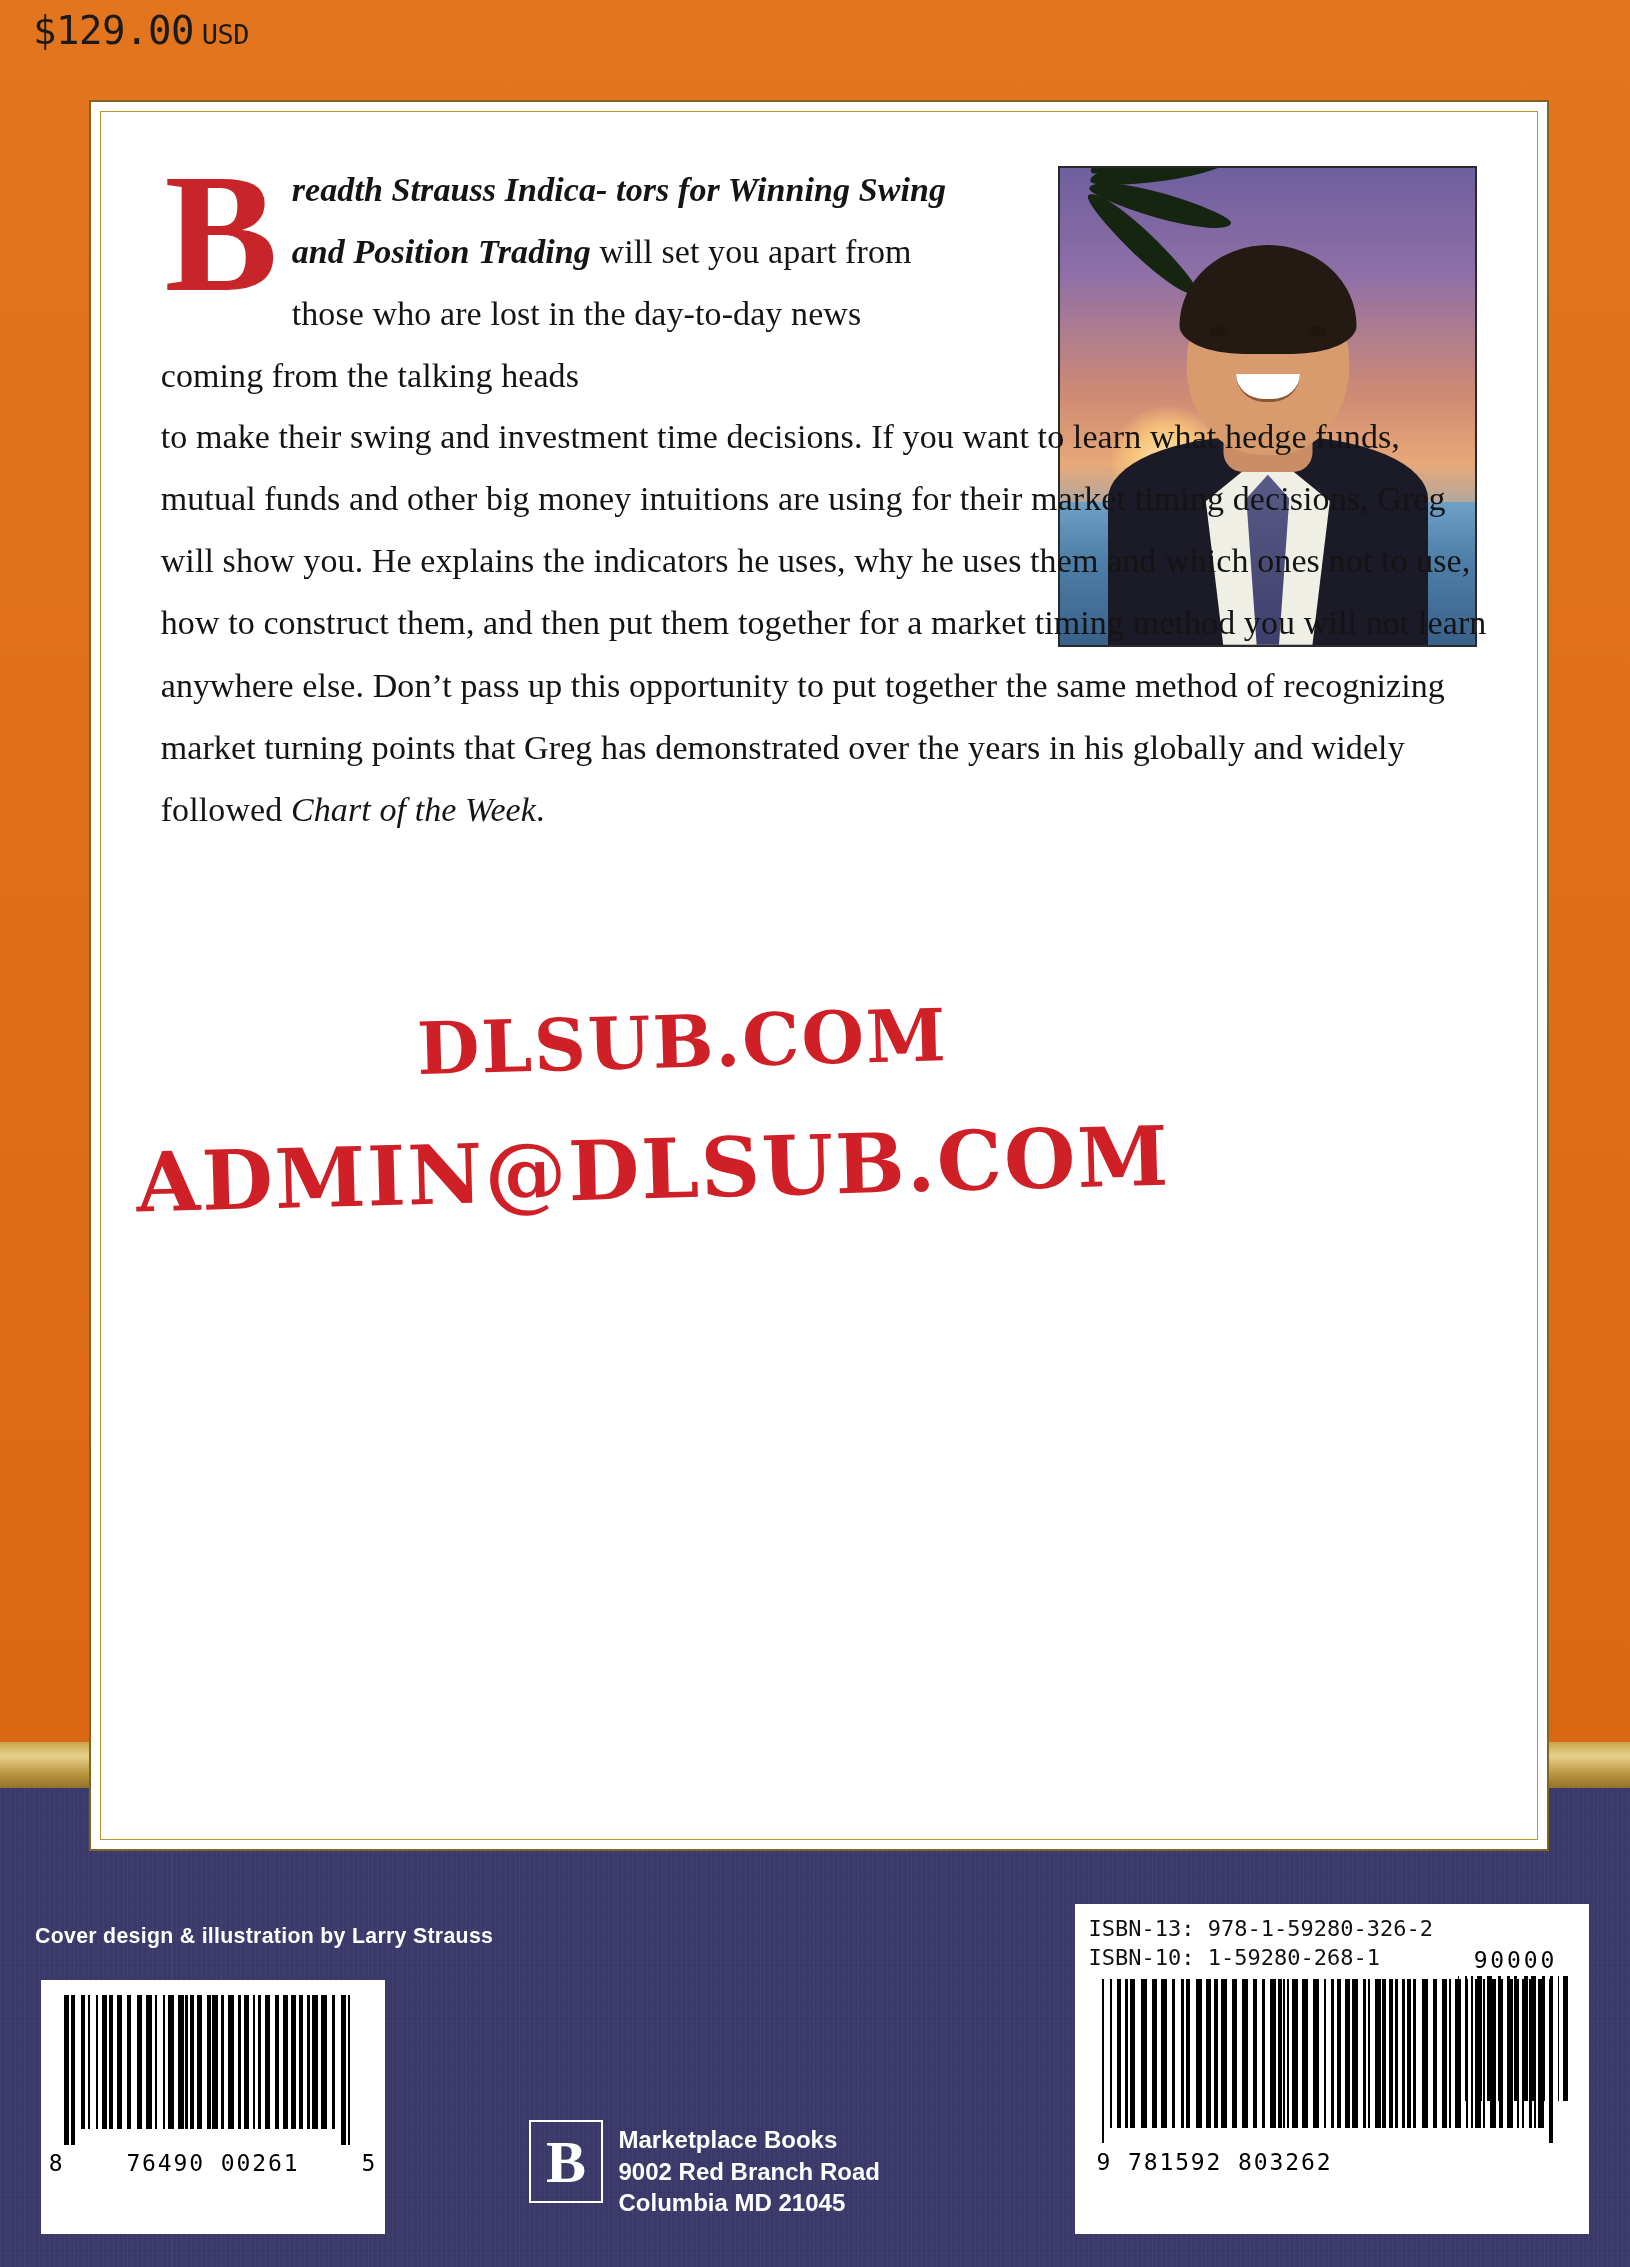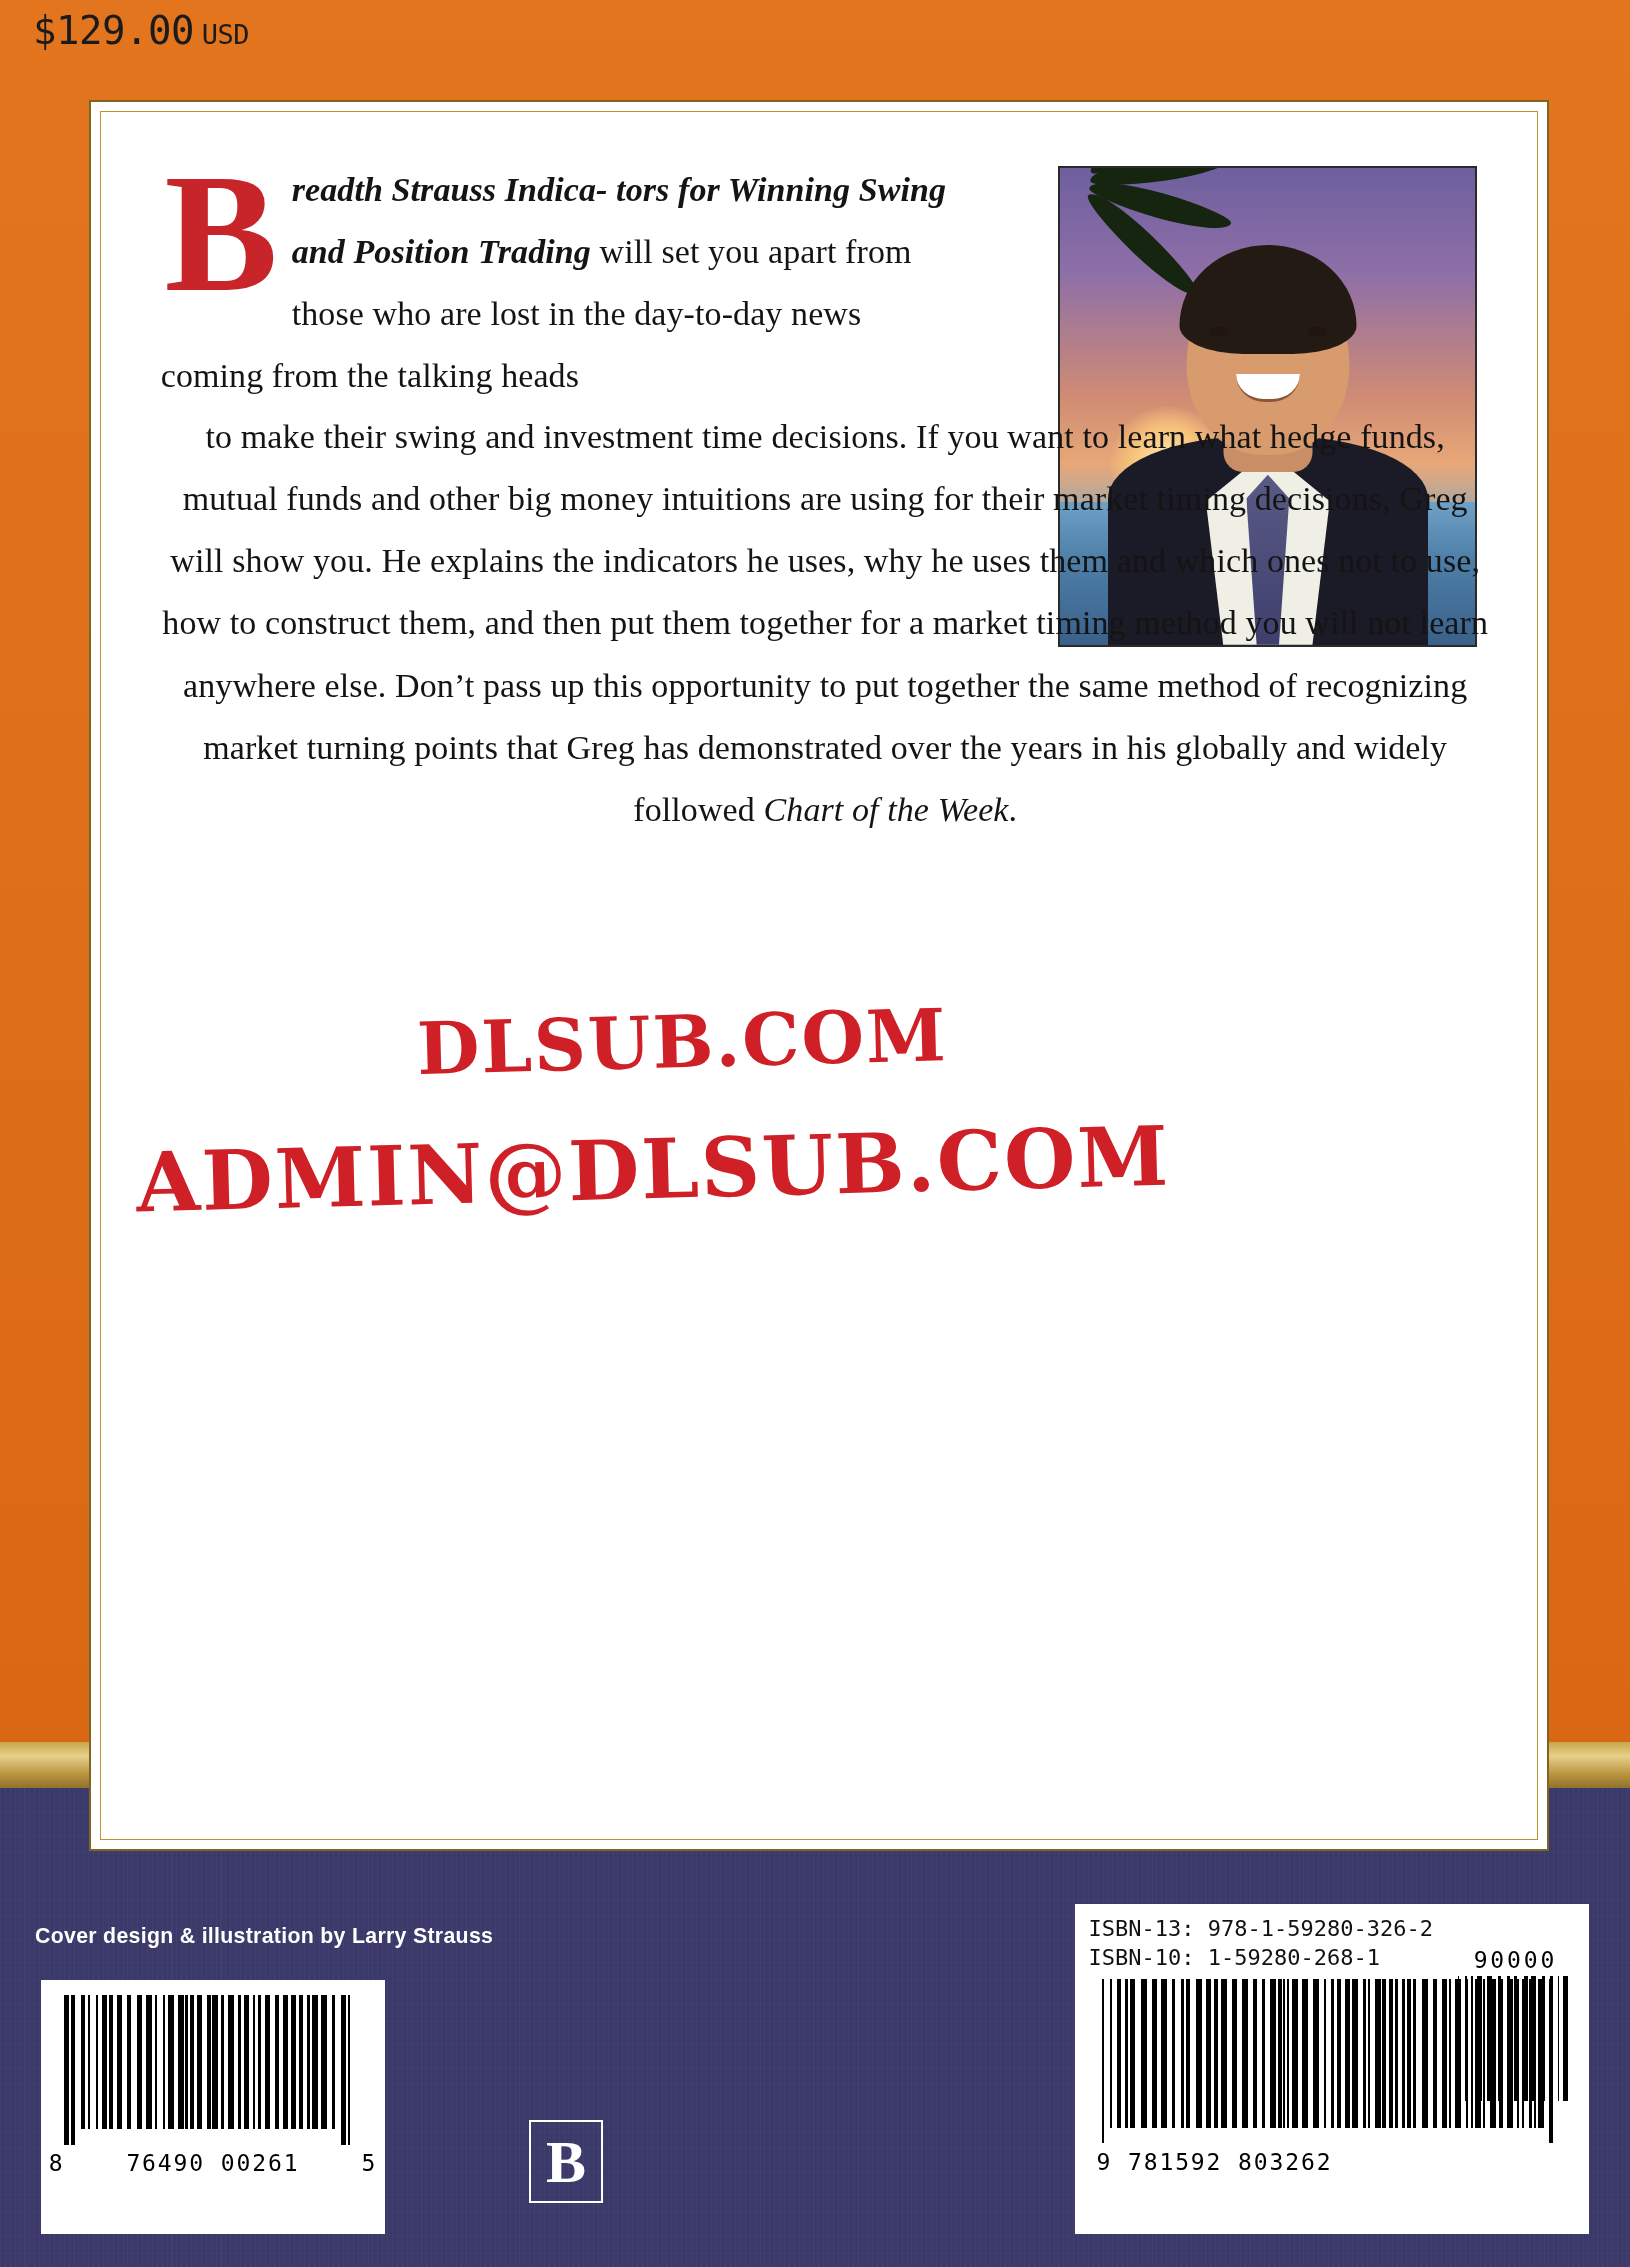--- a/index.html
+++ b/index.html
@@ -220,21 +220,21 @@
     font-family: "Liberation Serif", serif;
     font-weight: bold;
     padding: 5.8px 9.7px 0 3.9px;
     margin-right: 3.9px;
   }
   .title-ital {
     font-style: italic;
     font-weight: 600;
   }
   .blk-top { width: 796px; }
-  .blk-rest { width: 1329px; margin-top: -1.9px; text-align: center; }
+  .blk-rest { width: 1329px; margin-top: -1.9px; }
 
   
   .watermark {
     position: absolute;
     font-family: "DejaVu Serif", serif;
     font-weight: bold;
     color: #CF2027;
     -webkit-text-stroke: 4.9px #ffffff;
     paint-order: stroke fill;
     letter-spacing: 1.9px;
@@ -555,14 +555,19 @@
         <div class="bar" style="left: 84px; width: 3.9px;"></div>
         <div class="bar" style="left: 92px; width: 3.9px;"></div>
         <div class="bar" style="left: 100px; width: 1.9px;"></div>
         <div class="bar" style="left: 105px; width: 5.8px;"></div>
       </div>
   </div>
 </div>
 
 <div class="publisher">
   <div class="pub-logo">B</div>
+  <div class="pub-lines">
+    <div>Marketplace Books</div>
+    <div>9002 Red Branch Road</div>
+    <div>Columbia MD 21045</div>
+  </div>
 </div>
 
 
 </body></html>

